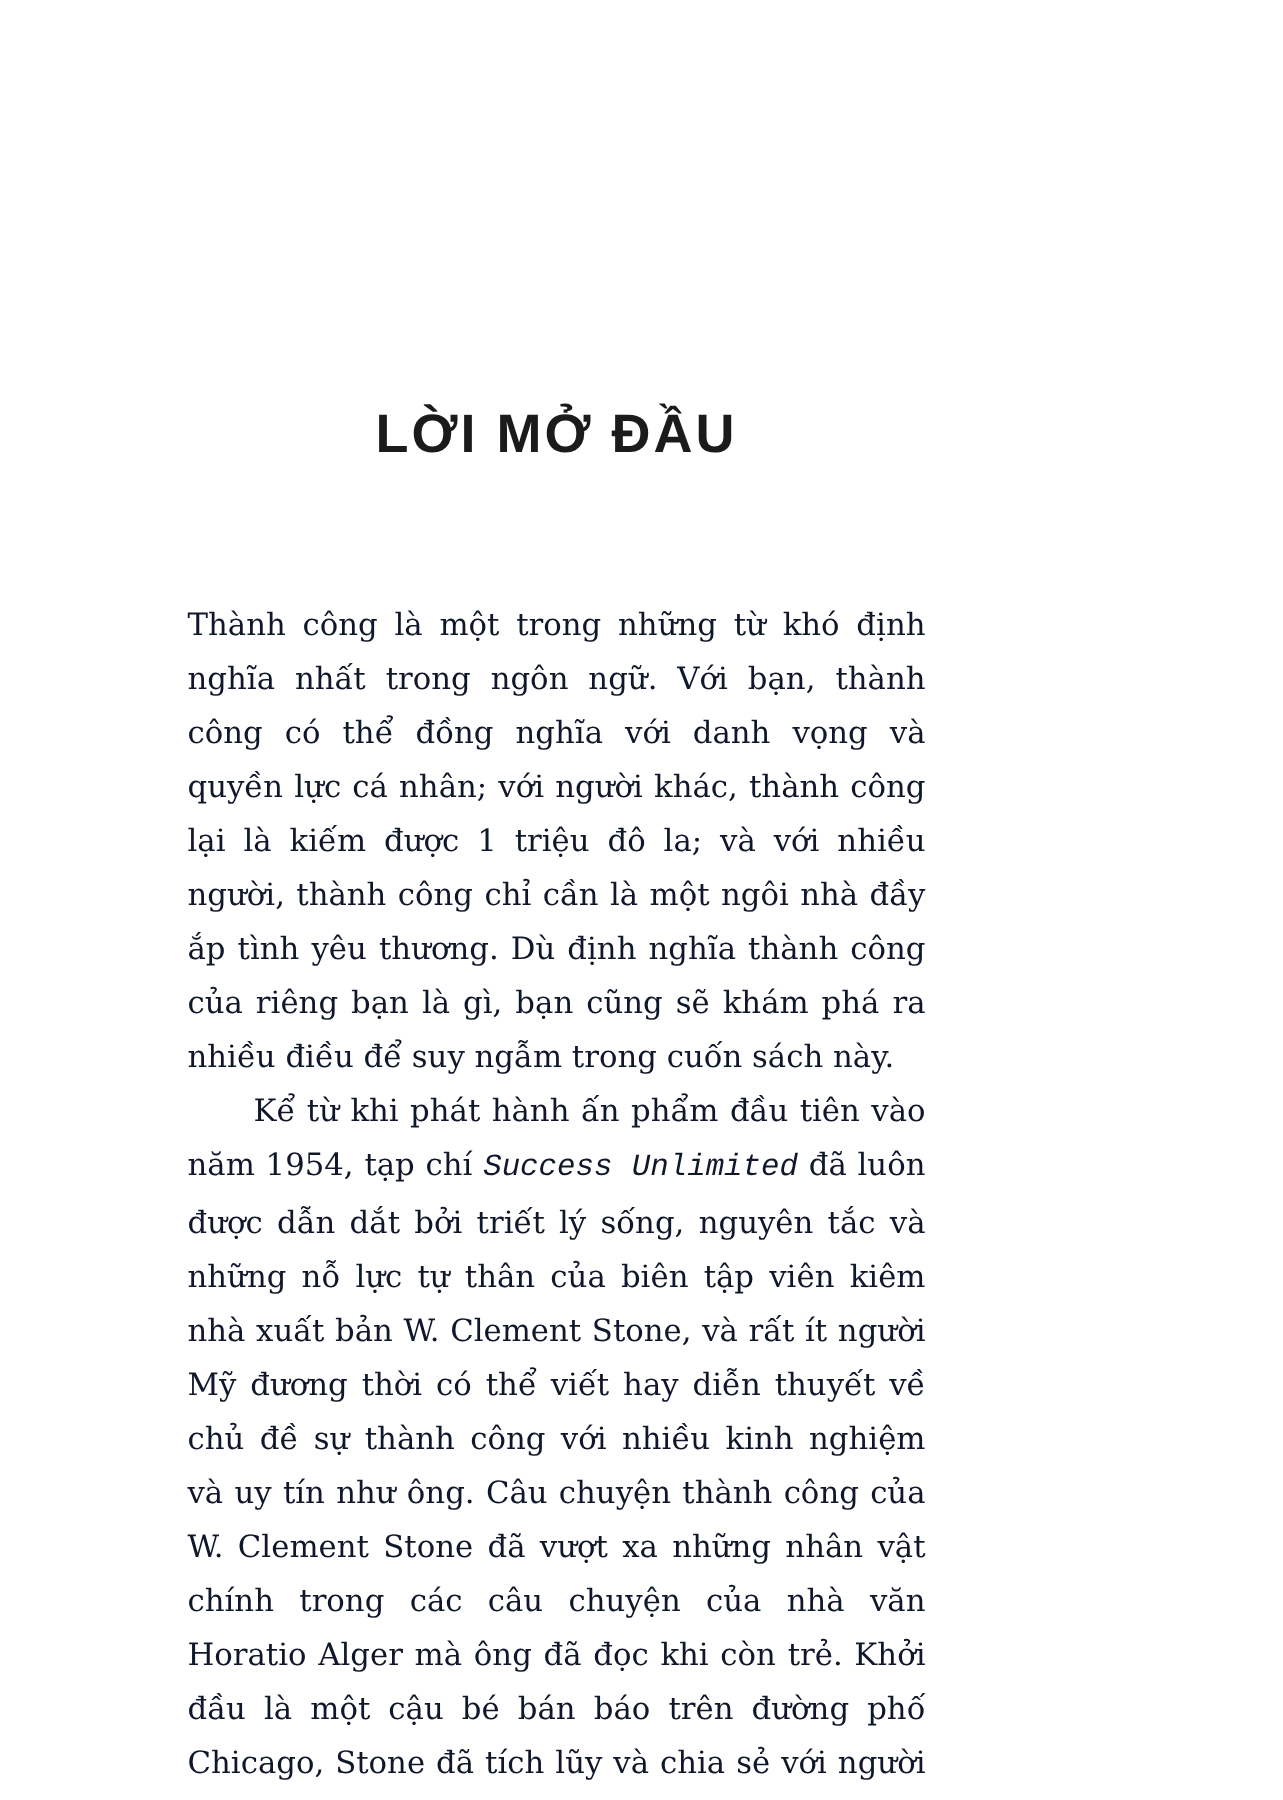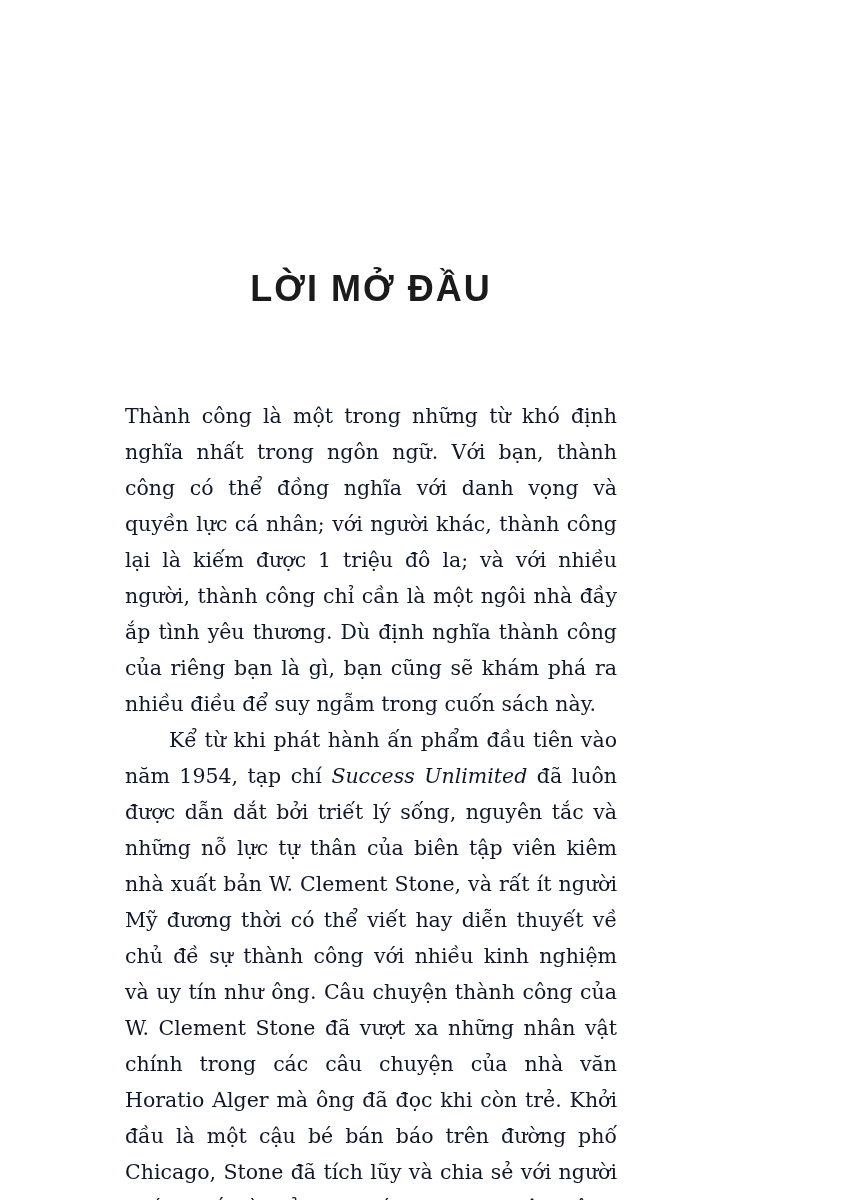--- a/index.html
+++ b/index.html
@@ -31,20 +31,21 @@
     font-size: 20.5px;
     line-height: 36px;
     text-align: justify;
     color: #0f172a;
   }
   .body-text p.indented {
     text-indent: 44px;
   }
   .italic {
     font-style: italic;
+    font-family: Liberation Mono, monospace;
   }
 </style>
 </head>
 <body>
 
 <div class="page">
 
   <h1 class="chapter-title">LỜI MỞ ĐẦU</h1>
 
   <div class="body-text">

